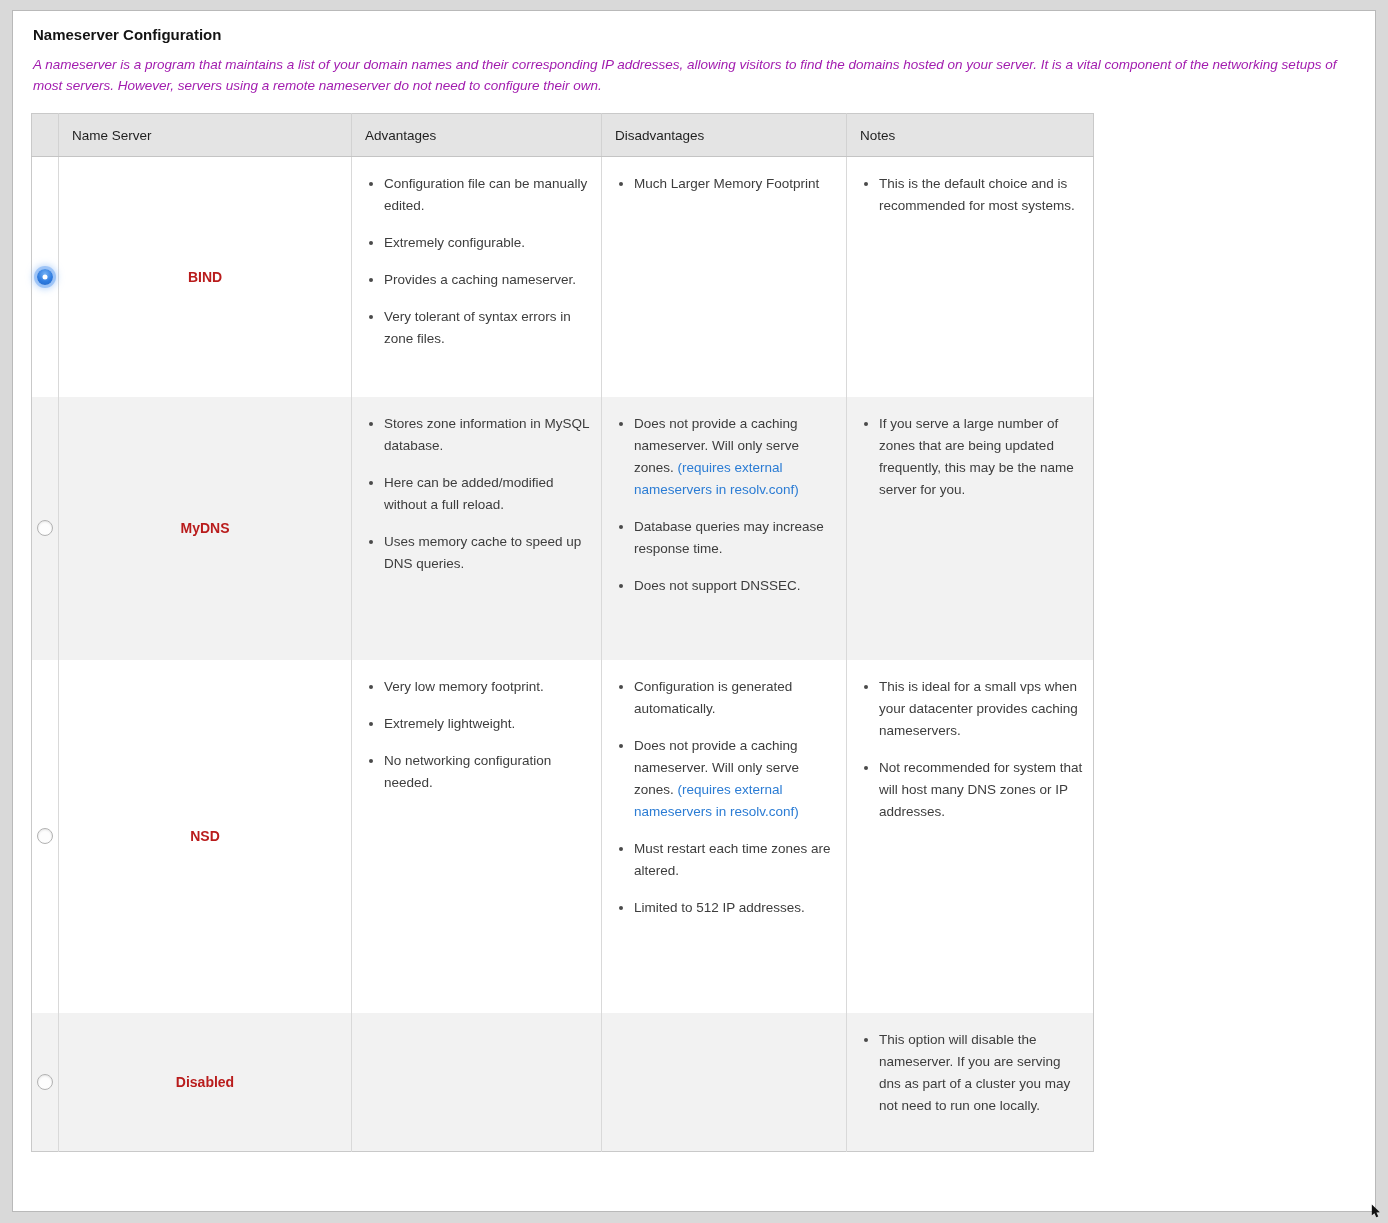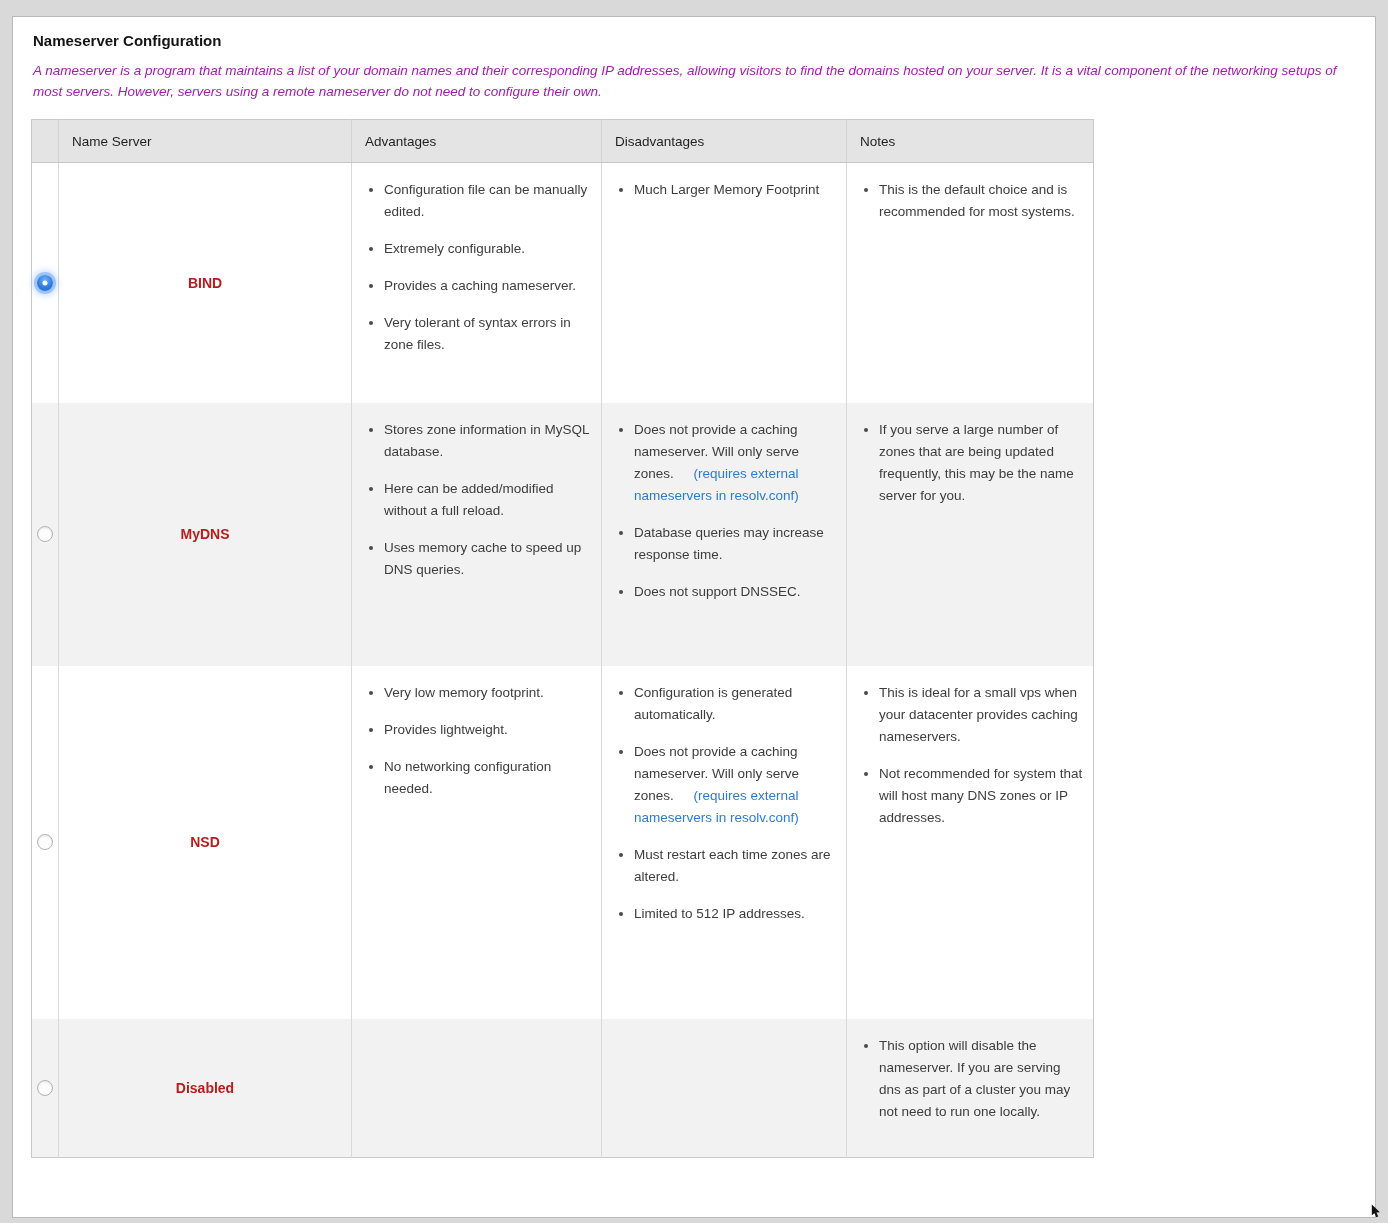--- a/index.html
+++ b/index.html
@@ -7,21 +7,21 @@
     padding: 0;
     width: 1388px;
     height: 1223px;
     background: #d9d9d9;
     font-family: "Liberation Sans", "DejaVu Sans", sans-serif;
     -webkit-font-smoothing: antialiased;
   }
   .panel {
     position: absolute;
     left: 12px;
-    top: 16px;
+    top: 10px;
     width: 1364px;
     height: 1202px;
     box-sizing: border-box;
     background: #ffffff;
     border: 1px solid #b9b9b9;
     overflow: hidden;
   }
   .page-title {
     margin: 15px 20px 0 20px;
     font-size: 15px;
@@ -89,21 +89,20 @@
   }
   .list-cell li {
     margin-bottom: 15px;
     line-height: 22px;
   }
   .list-cell li::marker { color: #4a4a4a; }
   .cell-link {
     color: #2b7cd4;
     text-decoration: none;
     cursor: pointer;
-    margin-left: 16px;
   }
   .radio {
     display: inline-block;
     width: 14px;
     height: 14px;
     border-radius: 50%;
     background: #fdfdfd;
     border: 1px solid #b2b2b2;
     box-shadow: inset 0 1px 2px rgba(0,0,0,0.10);
     vertical-align: middle;
@@ -205,21 +204,21 @@
               <li><span>If you serve a large number of zones that are being updated frequently, this may be the name server for you.</span></li>
             </ul>
           </td>
         </tr>
         <tr style="height: 353px;">
           <td class="radio-cell"><span class="radio"></span></td>
           <td class="name-cell">NSD</td>
           <td class="list-cell">
             <ul>
               <li><span>Very low memory footprint.</span></li>
-              <li><span>Provides lightweight.</span></li>
+              <li><span>Extremely lightweight.</span></li>
               <li><span>No networking configuration needed.</span></li>
             </ul>
           </td>
           <td class="list-cell">
             <ul>
               <li><span>Configuration is generated automatically.</span></li>
               <li><span>Does not provide a caching nameserver. Will only serve zones. </span><a class="cell-link">(requires external nameservers in resolv.conf)</a></li>
               <li><span>Must restart each time zones are altered.</span></li>
               <li><span>Limited to 512 IP addresses.</span></li>
             </ul>

